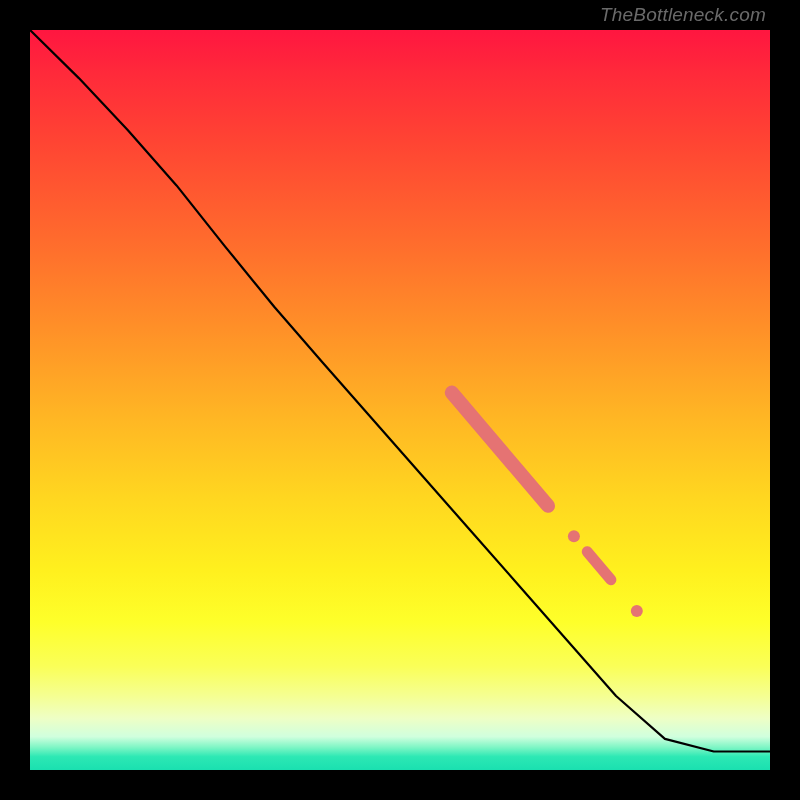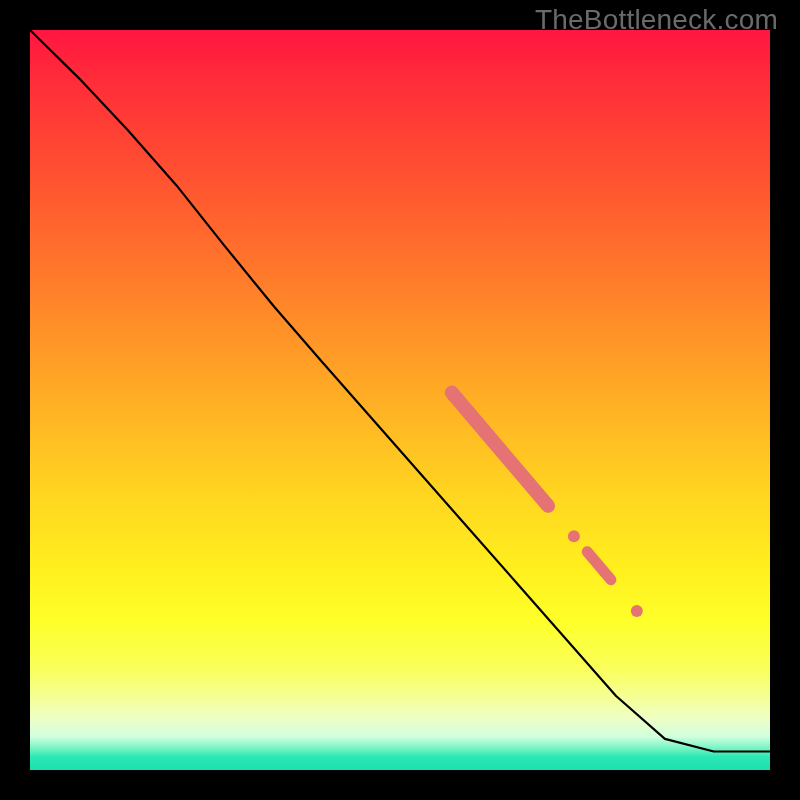--- a/index.html
+++ b/index.html
@@ -38,25 +38,26 @@
       #eeffc5 93%,
       #d0ffde 95.5%,
       #7af5c4 97%,
       #2de8b4 98.2%,
       #1ae0b0 100%
     );
   }
   .watermark {
     position: absolute;
     top: 4px;
-    right: 22px;
+    right: 34px;
     color: #6a6a6a;
-    font-size: 28px;
+    font-size: 19px;
     font-weight: 500;
     letter-spacing: 0.2px;
+    font-style: italic;
   }
   svg.chart {
     position: absolute;
     inset: 0;
     width: 100%;
     height: 100%;
   }
 </style>
 </head>
 <body>

